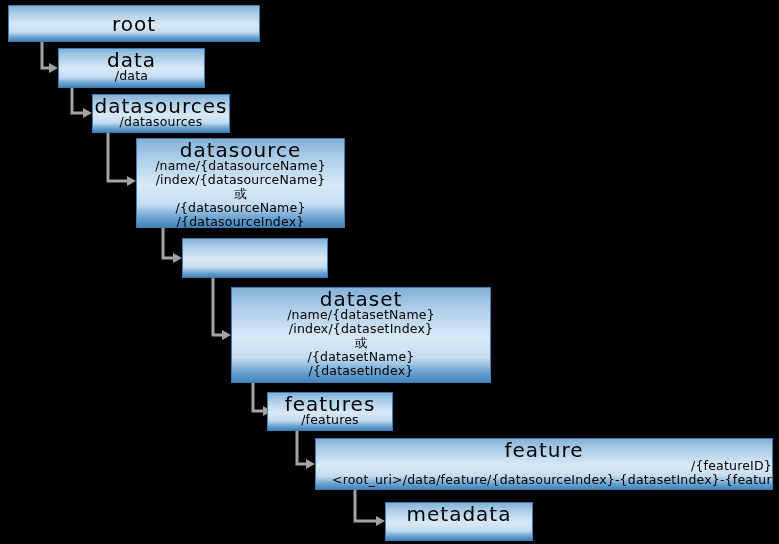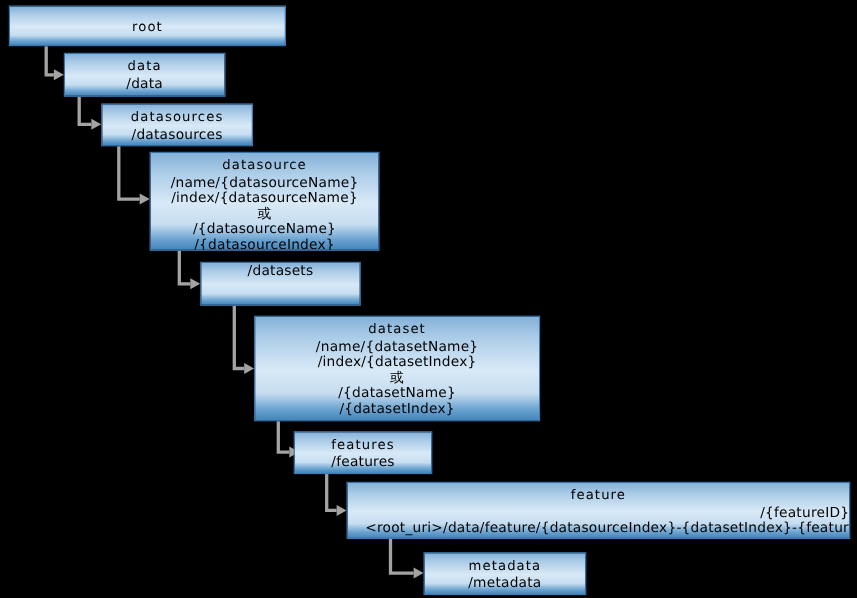--- a/index.html
+++ b/index.html
@@ -19,21 +19,21 @@
       #abcce7 20%,
       #d8e9f7 52%,
       #c6ddf0 74%,
       #68a1cf 90%,
       #4385bb 100%);
     color:#000;
     text-align:center;
     overflow:hidden;
   }
   .node .title{
-    font-size:12px;
+    font-size:20px;
     line-height:18px;
     letter-spacing:1px;
     padding-top:2px;
     white-space:nowrap;
   }
   .node .line{
     font-size:12.5px;
     line-height:14px;
     letter-spacing:0.2px;
     white-space:nowrap;
@@ -98,21 +98,20 @@
 <div class="node" style="left:136px;top:138px;width:209px;height:90px">
   <div class="title">datasource</div>
   <div class="line">/name/{datasourceName}</div>
   <div class="line">/index/{datasourceName}</div>
   <div class="line">或</div>
   <div class="line">/{datasourceName}</div>
   <div class="line">/{datasourceIndex}</div>
 </div>
 
 <div class="node" style="left:182px;top:238px;width:146px;height:40px">
-  <div class="line">/datasets</div>
 </div>
 
 <div class="node" style="left:231px;top:287px;width:260px;height:96px">
   <div class="title">dataset</div>
   <div class="line">/name/{datasetName}</div>
   <div class="line">/index/{datasetIndex}</div>
   <div class="line">或</div>
   <div class="line">/{datasetName}</div>
   <div class="line">/{datasetIndex}</div>
 </div>
@@ -123,14 +122,13 @@
 </div>
 
 <div class="node left-lines" style="left:315px;top:438px;width:458px;height:52px">
   <div class="title">feature</div>
   <div class="line">/{featureID}</div>
   <div class="line">&lt;root_uri&gt;/data/feature/{datasourceIndex}-{datasetIndex}-{featureIndex}</div>
 </div>
 
 <div class="node" style="left:385px;top:502px;width:148px;height:39px">
   <div class="title">metadata</div>
-  <div class="line">/metadata</div>
 </div>
 
 </body></html>

